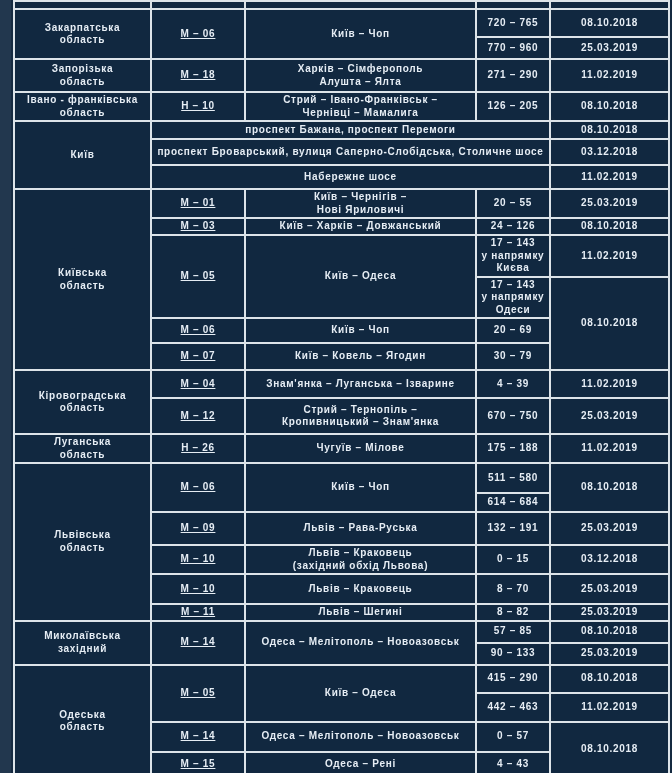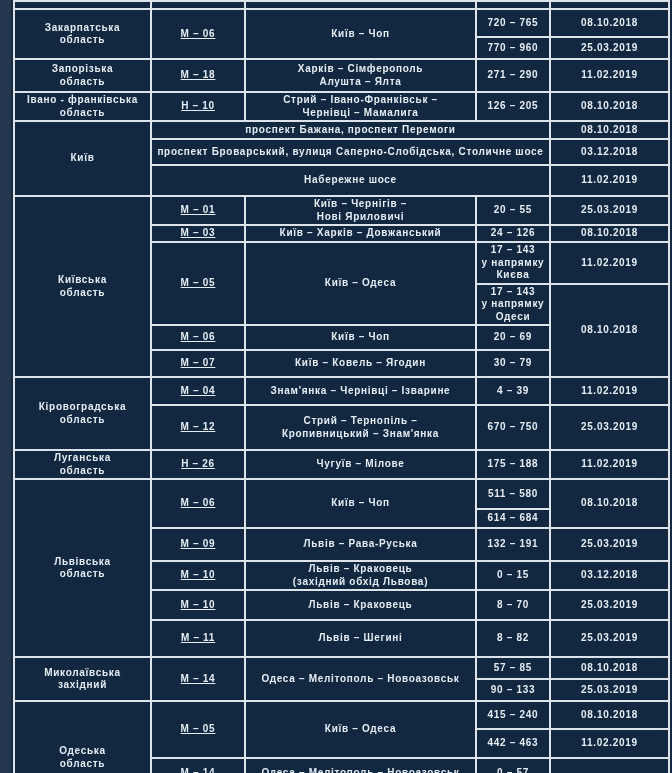--- a/index.html
+++ b/index.html
@@ -98,21 +98,21 @@
 
   <tr style="height:18px">
     <td class="region" rowspan="3">Київ</td>
     <td class="route" colspan="3">проспект Бажана, проспект Перемоги</td>
     <td class="date">08.10.2018</td>
   </tr>
   <tr style="height:26px">
     <td class="route" colspan="3">проспект Броварський, вулиця Саперно-Слобідська, Столичне шосе</td>
     <td class="date">03.12.2018</td>
   </tr>
-  <tr style="height:31px">
+  <tr style="height:24px">
     <td class="route" colspan="3">Набережне шосе</td>
     <td class="date">11.02.2019</td>
   </tr>
 
   <tr style="height:27px">
     <td class="region" rowspan="6">Київська
 область</td>
     <td class="code">М – 01</td>
     <td class="route">Київ – Чернігів –
 Нові Яриловичі</td>
@@ -147,25 +147,25 @@
   <tr style="height:27px">
     <td class="code">М – 07</td>
     <td class="route">Київ – Ковель – Ягодин</td>
     <td class="km">30 – 79</td>
   </tr>
 
   <tr style="height:28px">
     <td class="region" rowspan="2">Кіровоградська
 область</td>
     <td class="code">М – 04</td>
-    <td class="route">Знам'янка – Чернівці – Ізварине</td>
+    <td class="route">Знам'янка – Луганська – Ізварине</td>
     <td class="km">4 – 39</td>
     <td class="date">11.02.2019</td>
   </tr>
-  <tr style="height:45px">
+  <tr style="height:36px">
     <td class="code">М – 12</td>
     <td class="route">Стрий – Тернопіль –
 Кропивницький – Знам'янка</td>
     <td class="km">670 – 750</td>
     <td class="date red">25.03.2019</td>
   </tr>
 
   <tr style="height:24px">
     <td class="region">Луганська
 область</td>
@@ -198,21 +198,21 @@
 (західний обхід Львова)</td>
     <td class="km">0 – 15</td>
     <td class="date">03.12.2018</td>
   </tr>
   <tr style="height:30px">
     <td class="code">М – 10</td>
     <td class="route">Львів – Краковець</td>
     <td class="km">8 – 70</td>
     <td class="date red">25.03.2019</td>
   </tr>
-  <tr style="height:37px">
+  <tr style="height:16px">
     <td class="code">М – 11</td>
     <td class="route">Львів – Шегині</td>
     <td class="km">8 – 82</td>
     <td class="date red">25.03.2019</td>
   </tr>
 
   <tr style="height:22px">
     <td class="region" rowspan="2">Миколаївська
 західний</td>
     <td class="code" rowspan="2">М – 14</td>
@@ -223,21 +223,21 @@
   <tr style="height:22px">
     <td class="km">90 – 133</td>
     <td class="date red">25.03.2019</td>
   </tr>
 
   <tr style="height:28px">
     <td class="region" rowspan="4">Одеська
 область</td>
     <td class="code" rowspan="2">М – 05</td>
     <td class="route" rowspan="2">Київ – Одеса</td>
-    <td class="km">415 – 240</td>
+    <td class="km">415 – 290</td>
     <td class="date">08.10.2018</td>
   </tr>
   <tr style="height:29px">
     <td class="km">442 – 463</td>
     <td class="date">11.02.2019</td>
   </tr>
   <tr style="height:30px">
     <td class="code">М – 14</td>
     <td class="route">Одеса – Мелітополь – Новоазовськ</td>
     <td class="km">0 – 57</td>

